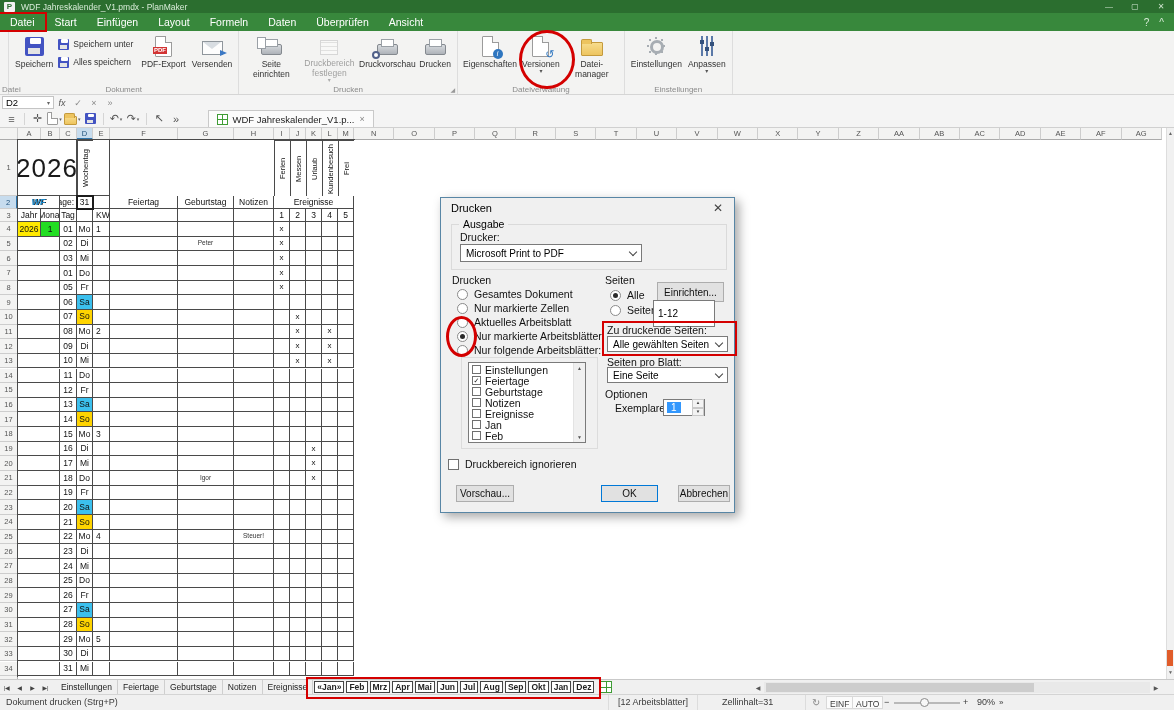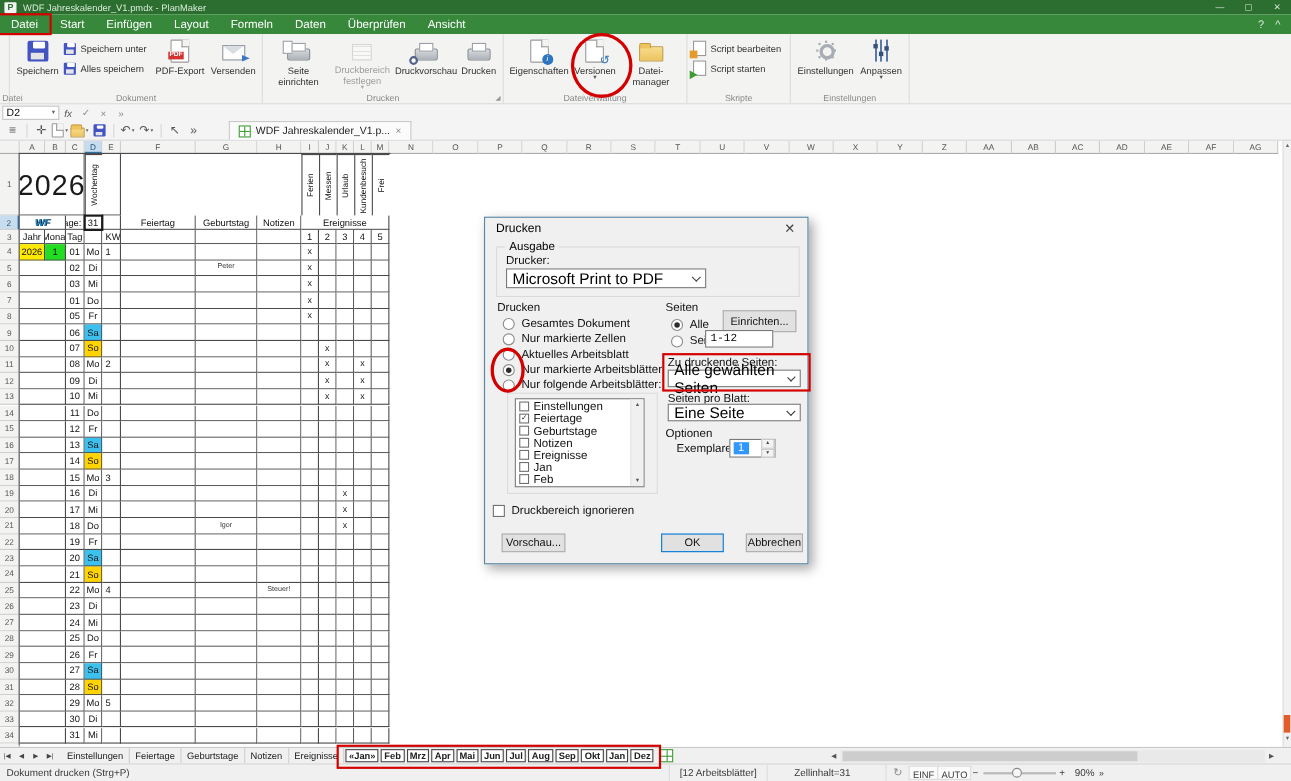--- a/index.html
+++ b/index.html
@@ -180,21 +180,21 @@
   
   #print-dialog{position:absolute;left:440px;top:197px;width:295px;height:316px;background:#f0f0f0;
                 border:1px solid #5886a5;box-shadow:4px 4px 10px rgba(0,0,0,.35);font-size:11px;color:#000;z-index:20;}
   .dlg-title{position:absolute;left:10px;top:4px;font-size:11px;}
   .dlg-close{position:absolute;right:0;top:0;width:32px;height:20px;display:flex;align-items:center;justify-content:center;
              color:#444;font-size:12px;}
   .grpbox{position:absolute;border:1px solid #dadada;}
   .grplbl{position:absolute;top:-7px;left:7px;background:#f0f0f0;padding:0 4px;font-size:10.5px;}
   .dtext{position:absolute;font-size:10.5px;color:#111;white-space:nowrap;}
   .combo{position:absolute;background:#fff;border:1px solid #7a7a7a;display:flex;align-items:center;
-         justify-content:space-between;padding:0 5px;font-size:14px;}
+         justify-content:space-between;padding:0 5px;font-size:10px;}
   .chev{width:6px;height:6px;border-right:1.4px solid #444;border-bottom:1.4px solid #444;transform:rotate(45deg);margin-top:-3px;}
   .dbtn{position:absolute;background:#e1e1e1;border:1px solid #adadad;display:flex;align-items:center;justify-content:center;
         font-size:10px;color:#111;}
   .dbtn.default{border:1.6px solid #0078d7;}
   .dfield{position:absolute;background:#fff;border:1px solid #7a7a7a;font-size:10px;display:flex;align-items:center;padding:0 4px;}
   .dlgrow{display:flex;align-items:center;gap:6px;height:14px;}
   .dlglbl{font-size:10.5px;color:#111;white-space:nowrap;}
   .rdo{width:11px;height:11px;min-width:11px;border:1px solid #8a8a8a;border-radius:50%;background:#fff;position:relative;}
   .rdo.on::after{content:'';position:absolute;left:2px;top:2px;width:5px;height:5px;border-radius:50%;background:#2b2b2b;}
   .cb{width:11px;height:11px;min-width:11px;border:1px solid #707070;background:#fff;font-size:9px;line-height:9px;
@@ -215,21 +215,21 @@
   #radio-alle{position:absolute;left:169px;top:90px;}
   #radio-seiten{position:absolute;left:169px;top:105px;}
   #dlg-options{position:absolute;left:169px;top:219px;}
   #dlg-options .dlgrow{height:14.3px;}
   #lbl-druckengrp{left:11px;top:76px;}
   #lbl-seitengrp{left:164px;top:76px;}
   #lbl-drucker{left:19px;top:33px;}
   #combo-drucker{left:19px;top:46px;width:182px;height:18px;}
   #btn-einrichten{left:216px;top:45px;width:67px;height:20px;margin-top:39px;}
   #box-ausgabe{left:10px;top:26px;width:276px;height:46px;}
-  #field-seiten{left:200px;top:102px;width:62px;height:16px;font-family:Liberation Mono, monospace;}
+  #field-seiten{left:212px;top:102px;width:62px;height:27px;}
   #lbl-zudruckende{left:166px;top:126px;}
   #combo-zudruckende{left:166px;top:138px;width:121px;height:16px;}
   #lbl-seitenpro{left:166px;top:158px;}
   #combo-seitenpro{left:166px;top:169px;width:121px;height:16px;}
   #lbl-optionen{left:164px;top:190px;}
   #lbl-exemplare{left:174px;top:204px;}
   #spin-exemplare{left:222px;top:201px;width:42px;height:17px;padding:0 0 0 3px;}
   .selval{background:#3297fd;color:#fff;padding:0 4px;font-size:10px;}
   .spinbtns{margin-left:auto;display:flex;flex-direction:column;}
   .sb{font-size:4.5px;line-height:6.5px;border:1px solid #c9c9c9;background:#f3f3f3;width:12px;text-align:center;color:#444;}
@@ -366,35 +366,20 @@
               <div class="rdrop">▾</div>
             </div>
             <div class="rbig">
               <div class="ricon">
                 <span class="ic ic-folder"></span>
               </div>
               <div class="rlbl">Datei-manager</div>
             </div>
           </div>
           <div class="rglbl">Dateiverwaltung</div>
-        </div>
-        <div class="rgroup">
-          <div class="ritems">
-            <div class="rstack">
-              <div class="rsmall">
-                <span class="ic ic-script edit"></span>
-                <div class="rsmalllbl">Script bearbeiten</div>
-              </div>
-              <div class="rsmall">
-                <span class="ic ic-script run"></span>
-                <div class="rsmalllbl">Script starten</div>
-              </div>
-            </div>
-          </div>
-          <div class="rglbl">Skripte</div>
         </div>
         <div class="rgroup">
           <div class="ritems">
             <div class="rbig">
               <div class="ricon">
                 <span class="ic ic-gear"></span>
               </div>
               <div class="rlbl">Einstellungen</div>
             </div>
             <div class="rbig">

